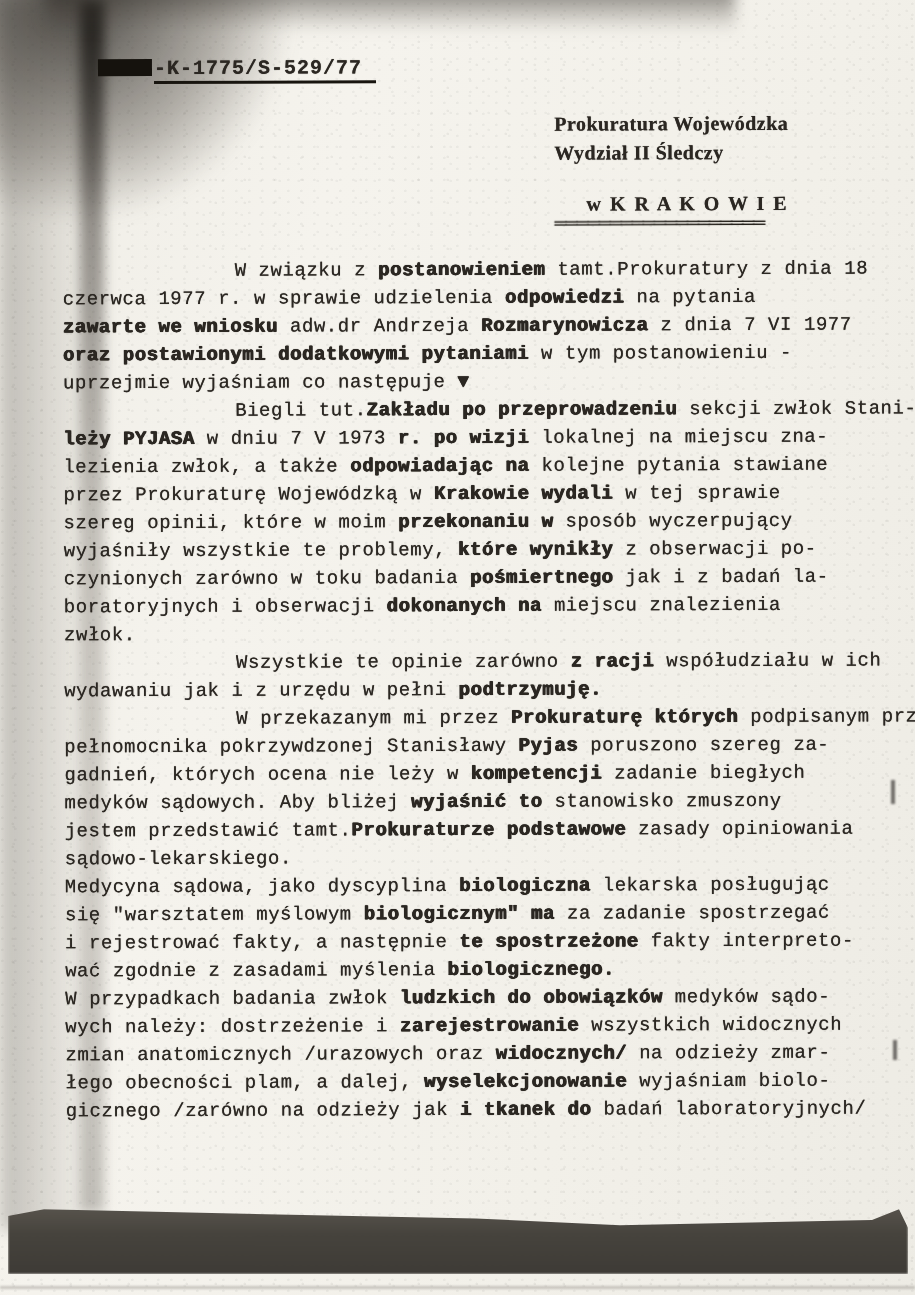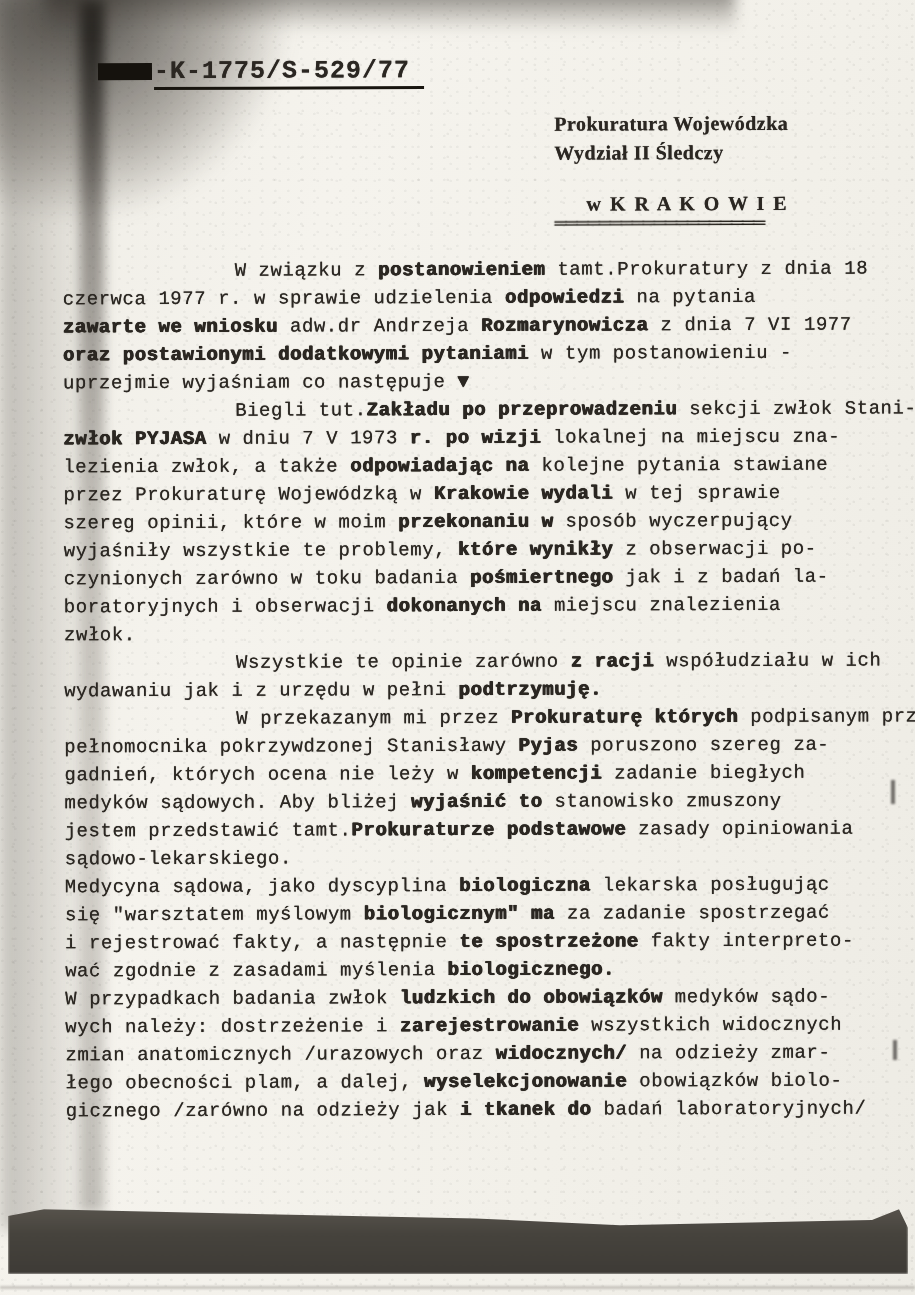--- a/index.html
+++ b/index.html
@@ -32,21 +32,21 @@
     clip-path:polygon(0 12%,4% 2%,30% 10%,52% 16%,68% 26%,96% 18%,99% 2%,100% 30%,100% 100%,0 100%);
     filter:blur(1.2px);}
   .bottom-line{position:absolute;left:0;top:1286px;width:915px;height:3px;
     background:rgba(120,115,108,0.35);filter:blur(1px);}
   .edge-tick{position:absolute;width:4px;background:rgba(45,42,38,0.65);filter:blur(0.8px);}
   .tick-1{left:891px;top:780px;height:24px;}
   .tick-2{left:893px;top:1040px;height:20px;}
   
   .doc{position:absolute;left:0;top:0;width:100%;height:100%;transform:rotate(-0.2deg);}
   .ink{color:#2b2722;text-shadow:0 0 0.7px rgba(35,31,26,0.85);}
-  .ref-block{position:absolute;left:100px;top:56px;font-size:25px;font-weight:bold;}
+  .ref-block{position:absolute;left:100px;top:56px;font-size:20px;font-weight:bold;}
   .ref-number{display:inline-block;border-bottom:3px solid #18150f;padding-right:14px;padding-bottom:1px;letter-spacing:1px;}
   .redaction{display:inline-block;width:54px;height:17px;background:#15120d;vertical-align:-2px;margin-right:2px;}
   .sygn-line{margin-top:6px;letter-spacing:1px;}
   .letterhead{position:absolute;left:556px;top:110px;font-size:20px;font-weight:bold;line-height:29px;letter-spacing:0.5px;font-family:Liberation Serif, serif;}
   .city-line{margin-top:22px;letter-spacing:2px;margin-left:32px;}
   .city-underline{font-size:17px;letter-spacing:-1px;line-height:10px;color:#221f19;filter:blur(0.4px);}
   .body-text{position:absolute;left:64px;top:256px;width:824px;font-size:19px;line-height:28px;letter-spacing:0.55px;}
   .line{white-space:pre;}
   .line.indent{padding-left:172px;}
   .b{font-weight:bold;text-shadow:0.6px 0 0 currentColor,-0.3px 0 0 currentColor,0 0 1px rgba(30,26,21,0.7);}
@@ -80,21 +80,21 @@
       <div class="city-underline">═══════════════════</div>
     </div>
 
     <div class="body-text ink" id="body-lines">
         <div class="line indent"><span>W związku z </span><span class="b">postanowieniem</span><span> tamt.Prokuratury z dnia 18</span></div>
         <div class="line"><span>czerwca 1977 r. w sprawie udzielenia </span><span class="b">odpowiedzi</span><span> na pytania</span></div>
         <div class="line"><span class="b">zawarte we wniosku</span><span> adw.dr Andrzeja </span><span class="b">Rozmarynowicza</span><span> z dnia 7 VI 1977</span></div>
         <div class="line"><span class="b">oraz postawionymi dodatkowymi pytaniami</span><span> w tym postanowieniu -</span></div>
         <div class="line"><span>uprzejmie wyjaśniam co następuje </span><span class="b">▼</span></div>
         <div class="line indent"><span>Biegli tut.</span><span class="b">Zakładu po przeprowadzeniu</span><span> sekcji zwłok Stani-</span></div>
-        <div class="line"><span class="b">zwłok PYJASA</span><span> w dniu 7 V 1973 </span><span class="b">r. po wizji</span><span> lokalnej na miejscu zna-</span></div>
+        <div class="line"><span class="b">leży PYJASA</span><span> w dniu 7 V 1973 </span><span class="b">r. po wizji</span><span> lokalnej na miejscu zna-</span></div>
         <div class="line"><span>lezienia zwłok, a także </span><span class="b">odpowiadając na</span><span> kolejne pytania stawiane</span></div>
         <div class="line"><span>przez Prokuraturę Wojewódzką w </span><span class="b">Krakowie wydali</span><span> w tej sprawie</span></div>
         <div class="line"><span>szereg opinii, które w moim </span><span class="b">przekonaniu w</span><span> sposób wyczerpujący</span></div>
         <div class="line"><span>wyjaśniły wszystkie te problemy, </span><span class="b">które wynikły</span><span> z obserwacji po-</span></div>
         <div class="line"><span>czynionych zarówno w toku badania </span><span class="b">pośmiertnego</span><span> jak i z badań la-</span></div>
         <div class="line"><span>boratoryjnych i obserwacji </span><span class="b">dokonanych na</span><span> miejscu znalezienia</span></div>
         <div class="line"><span>zwłok.</span></div>
         <div class="line indent"><span>Wszystkie te opinie zarówno </span><span class="b">z racji</span><span> współudziału w ich</span></div>
         <div class="line"><span>wydawaniu jak i z urzędu w pełni </span><span class="b">podtrzymuję.</span></div>
         <div class="line indent"><span>W przekazanym mi przez </span><span class="b">Prokuraturę których</span><span> podpisanym przez</span></div>
@@ -103,18 +103,18 @@
         <div class="line"><span>medyków sądowych. Aby bliżej </span><span class="b">wyjaśnić to</span><span> stanowisko zmuszony</span></div>
         <div class="line"><span>jestem przedstawić tamt.</span><span class="b">Prokuraturze podstawowe</span><span> zasady opiniowania</span></div>
         <div class="line"><span>sądowo-lekarskiego.</span></div>
         <div class="line"><span>Medycyna sądowa, jako dyscyplina </span><span class="b">biologiczna</span><span> lekarska posługując</span></div>
         <div class="line"><span>się "warsztatem myślowym </span><span class="b">biologicznym" ma</span><span> za zadanie spostrzegać</span></div>
         <div class="line"><span>i rejestrować fakty, a następnie </span><span class="b">te spostrzeżone</span><span> fakty interpreto-</span></div>
         <div class="line"><span>wać zgodnie z zasadami myślenia </span><span class="b">biologicznego.</span></div>
         <div class="line"><span>W przypadkach badania zwłok </span><span class="b">ludzkich do obowiązków</span><span> medyków sądo-</span></div>
         <div class="line"><span>wych należy: dostrzeżenie i </span><span class="b">zarejestrowanie</span><span> wszystkich widocznych</span></div>
         <div class="line"><span>zmian anatomicznych /urazowych oraz </span><span class="b">widocznych/</span><span> na odzieży zmar-</span></div>
-        <div class="line"><span>łego obecności plam, a dalej, </span><span class="b">wyselekcjonowanie</span><span> obowiązków biolo-</span></div>
+        <div class="line"><span>łego obecności plam, a dalej, </span><span class="b">wyselekcjonowanie</span><span> wyjaśniam biolo-</span></div>
         <div class="line"><span>gicznego /zarówno na odzieży jak </span><span class="b">i tkanek do</span><span> badań laboratoryjnych/</span></div>
       </div>
 
   </div>
 </div>
 
 </body></html>

